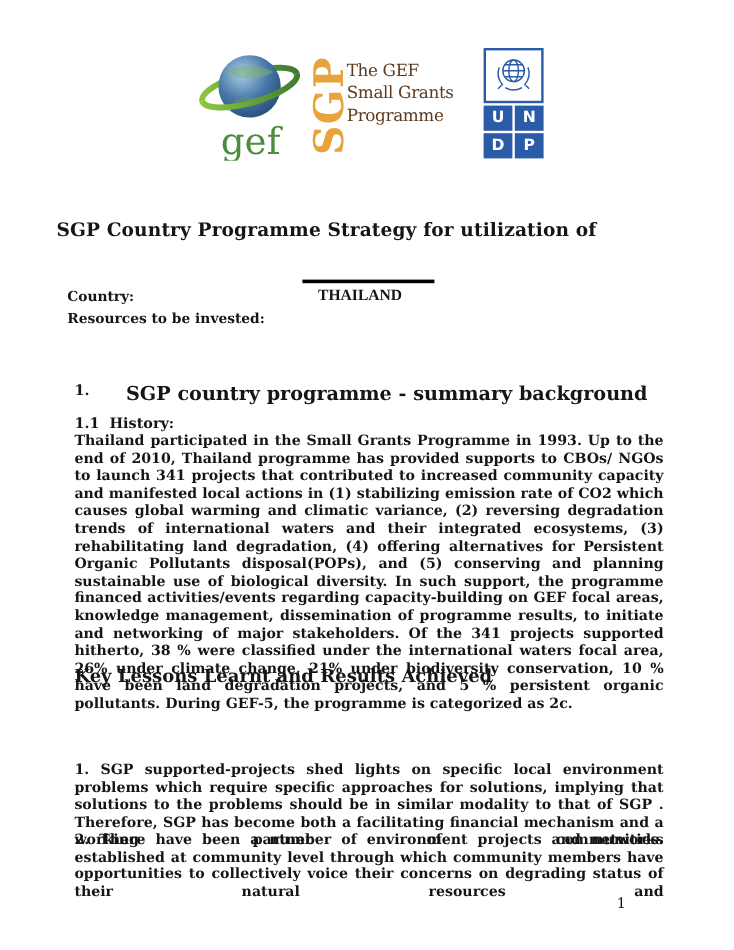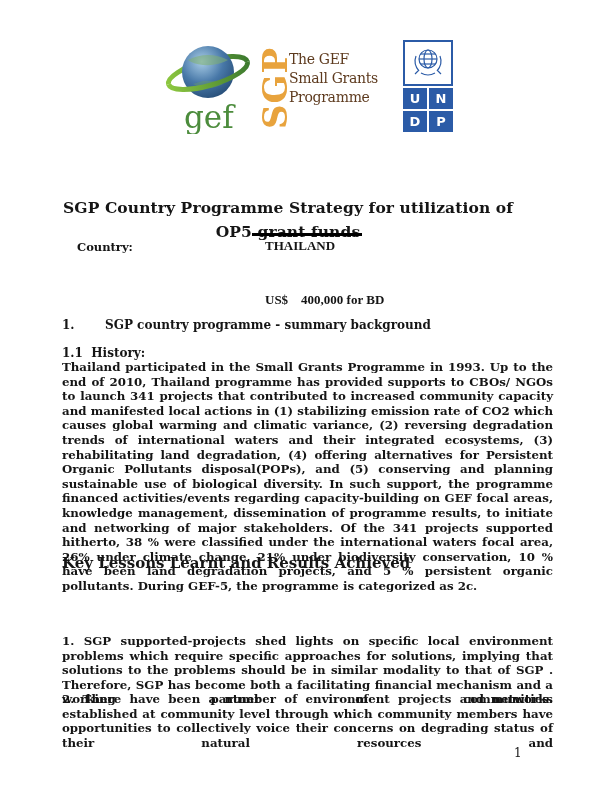--- a/index.html
+++ b/index.html
@@ -50,47 +50,47 @@
   .undp-cell {
     background: var(--undp-blue, #2B5BA7);
     color: #fff; font-family: "DejaVu Sans", sans-serif;
     font-weight: bold; font-size: 13px;
     display: flex; align-items: center; justify-content: center;
   }
 
   
   .doc-title {
     position: absolute; top: 180px; left: 0; width: 544px;
-    margin: 16px; text-align: center;
+    margin: 0; text-align: center;
     font-size: 15.5px; font-weight: bold; line-height: 24px;
     letter-spacing: 0.1px;
   }
   .title-rule {
     position: absolute; top: 233px; left: 252px; width: 110px; height: 3px;
     background: #000;
   }
 
   
   .info-label {
-    position: absolute; left: 77px;
+    position: absolute; left: 56px;
     font-weight: bold; font-size: 11.5px; white-space: nowrap;
   }
   .info-value {
     position: absolute; left: 265px;
     font-weight: bold; font-size: 13px; white-space: pre; font-family: Liberation Serif, serif;
   }
 
   
   .body-par {
     position: absolute; left: 62px; width: 491px; margin: 0;
     font-size: 11.8px; line-height: 14.6px; text-align: justify; font-weight: bold;
   }
   .just-last { text-align-last: justify; }
   .sec-num { position: absolute; left: 62px; font-weight: bold; font-size: 12px; }
-  .sec-head { position: absolute; left: 105px; font-weight: bold; font-size: 12px; white-space: nowrap; }
+  .sec-head { position: absolute; left: 105px; font-weight: bold; font-size: 16px; white-space: nowrap; }
   .sub-head { position: absolute; left: 62px; font-weight: bold; font-size: 12px; white-space: nowrap; text-align: center; }
   .lessons-head {
     position: absolute; left: 62px; font-weight: bold; font-size: 15px;
     text-decoration-thickness: 1.5px; white-space: nowrap;
   }
   .page-number { position: absolute; left: 514px; top: 746px; font-size: 12px; }
 </style>
 </head>
 <body>
 
@@ -155,27 +155,27 @@
       </div>
       <div class="undp-grid">
         <span class="undp-cell">U</span>
         <span class="undp-cell">N</span>
         <span class="undp-cell">D</span>
         <span class="undp-cell">P</span>
       </div>
     </div>
   </div>
 
-  <h1 class="doc-title"><span>SGP Country Programme Strategy for utilization of</span><br><span>OP5 grant funds</span></h1>
+  <h1 class="doc-title"><span>SGP Country Programme Strategy for utilization of</span><br></h1>
   <div class="title-rule"></div>
 
   <span class="info-label" style="top:240px">Country:</span>
   <span class="info-value" style="top:238px">THAILAND</span>
 
-  <span class="info-value" style="top:292px">US$    400,000 for BD</span>
+  <span class="info-label" style="top:258px">Resources to be invested:</span>
 
   <span class="sec-num" style="top:318px">1.</span>
   <span class="sec-head" style="top:318px">SGP country programme - summary background</span>
 
   <span class="sub-head" style="top:346px">1.1&nbsp; History:</span>
 
   <p class="body-par" style="top:360px">Thailand participated in the Small Grants Programme in 1993. Up to the end of 2010, Thailand programme has provided supports to CBOs/ NGOs to launch 341 projects that contributed to increased community capacity and manifested local actions in (1) stabilizing emission rate of CO2 which causes global warming and climatic variance, (2) reversing degradation trends of international waters and their integrated ecosystems, (3) rehabilitating land degradation, (4) offering alternatives for Persistent Organic Pollutants disposal(POPs), and (5) conserving and planning sustainable use of biological diversity. In such support, the programme financed activities/events regarding capacity-building on GEF focal areas, knowledge management, dissemination of programme results, to initiate and networking of major stakeholders. Of the 341 projects supported hitherto, 38 % were classified under the international waters focal area, 26% under climate change, 21% under biodiversity conservation, 10 % have been land degradation projects, and 5 % persistent organic pollutants. During GEF-5, the programme is categorized as 2c.</p>
 
   <span class="lessons-head" style="top:554px">Key Lessons Learnt and Results Achieved</span>
 

